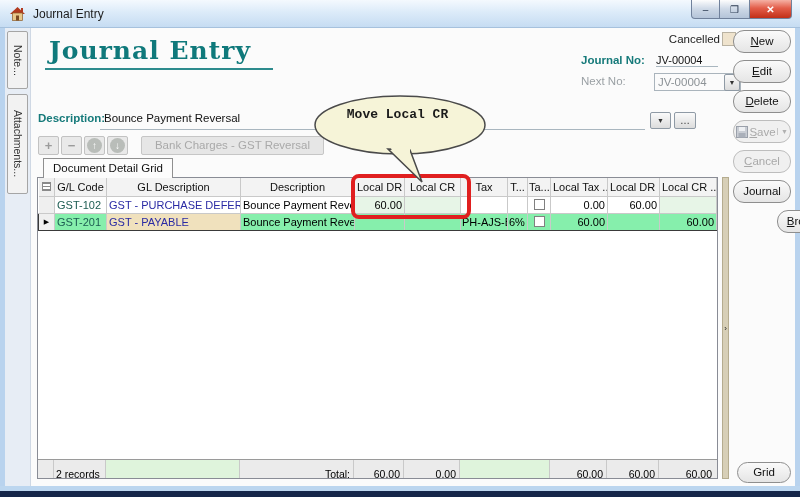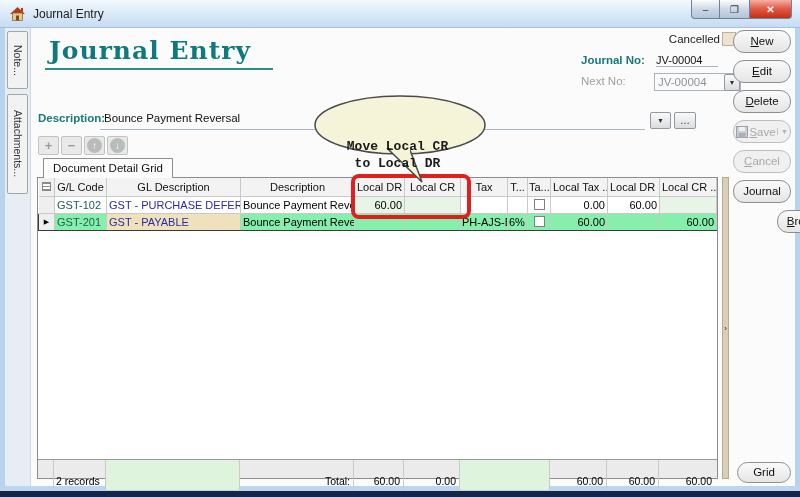--- a/index.html
+++ b/index.html
@@ -61,40 +61,40 @@
   .ind{background:#efefef;text-align:center;padding:0;}
   .code{color:#1d5c52;}
   .gldesc{color:#2a2aa4;}
   tr.row-sel td{background:#86efac;border-top:1px solid #3a3a3a;border-bottom:1px solid #3a3a3a;}
   tr.row-sel td:first-child{border-left:1px solid #3a3a3a;}
   tr.row-sel td.cur{background:#f0e1bd;}
   tr.row-norm td.greencell{background:#e7f5e7;}
   .chk{width:11px;height:11px;border:1px solid #808080;background:#fff;margin:0 auto;}
   #gridfooter{position:absolute;left:0;bottom:0;width:679px;height:19px;display:flex;background:#ebebeb;
               border-top:1px solid #9a9a9a;font-size:10.5px;}
-  #gridfooter .fc{height:100%;border-right:1px solid #c9c9c9;padding:15px 3px;white-space:nowrap;overflow:hidden;}
+  #gridfooter .fc{height:100%;border-right:1px solid #c9c9c9;padding:8px 3px;white-space:nowrap;overflow:hidden;text-decoration:underline;}
   .green{background:#dff4dc;}
   
   #splitter{position:absolute;left:717px;top:149px;width:7px;height:302px;background:#d7cfb7;border:1px solid #b5ac8f;
             display:flex;align-items:center;justify-content:center;font-size:8px;color:#222;}
   
   .rbtn{position:absolute;left:728px;width:58px;height:23px;background:linear-gradient(#fafafa,#e5e5e5);
         border:1px solid #8e8e8e;border-radius:11px;font-size:11.5px;color:#111;text-align:center;line-height:21px;}
   .rbtn.dis{background:#f0f0f0;color:#a9a9a9;border-color:#bdbdbd;}
   #save-btn{display:flex;align-items:center;padding:0 2px;line-height:normal;}
   #save-btn .savelbl{flex:1;text-align:center;}
   #save-btn .savedd{border-left:1px solid #c4c4c4;padding-left:3px;font-size:7px;color:#b0b0b0;}
   #close-btn{top:434px;left:732px;width:54px;height:21px;line-height:19px;}
   u{text-decoration:underline;}
   
   #redrect{position:absolute;left:346px;top:146px;width:120px;height:45px;border:4px solid #e01f1f;
            border-radius:8px;z-index:4;}
   #callout{position:absolute;left:305px;top:67px;width:190px;height:120px;z-index:5;}
   #callout-text{position:absolute;left:305px;top:78px;width:175px;text-align:center;z-index:6;
-      font-family:"Liberation Mono",monospace;font-weight:bold;font-size:13px;color:#1a1a1a;line-height:17px;margin-top:32px;}
+      font-family:"Liberation Mono",monospace;font-weight:bold;font-size:13px;color:#1a1a1a;line-height:17px;}
 </style>
 </head>
 <body>
 
 <div id="win">
 
   <div id="titlebar">
     <svg id="title-icon" viewBox="0 0 17 17">
       <polygon points="1,9 8.5,2 16,9" fill="#b23a1e"></polygon>
       <rect x="3.5" y="8" width="10" height="7.5" fill="#e8c88a" stroke="#8a5a2a" stroke-width="0.7"></rect>
@@ -148,20 +148,21 @@
         </div>
       <div class="tb-ico">
           <span>−</span>
         </div>
       <div class="tb-ico">
           <span class="tb-circ">↑</span>
         </div>
       <div class="tb-ico">
           <span class="tb-circ">↓</span>
         </div>
+      <div id="bankbtn">Bank Charges - GST Reversal</div>
     </div>
 
     <div id="gridtab">Document Detail Grid</div>
 
     <div id="grid">
       <table>
         <colgroup>
           <col style="width:16px">
             <col style="width:52px">
             <col style="width:134px">
@@ -264,20 +265,19 @@
 
     <div id="redrect"></div>
 
     <svg id="callout" viewBox="0 0 190 120">
       <ellipse cx="90" cy="30" rx="85" ry="29" fill="#f6f4d8" stroke="#4a4a4a" stroke-width="1.5"></ellipse>
       <polygon points="78,54 100,55 112,87" fill="#f6f4d8" stroke="#4a4a4a" stroke-width="1.5"></polygon>
       <polygon points="80,50 100,52 100,60 82,56" fill="#f6f4d8" stroke="none"></polygon>
     </svg>
     <div id="callout-text">
       <div>Move Local CR</div>
-      <div>to Local DR</div>
     </div>
 
   </div>
 
   <div id="bottomedge"></div>
   <div id="bottomdark"></div>
 </div>
 
 </body></html>

